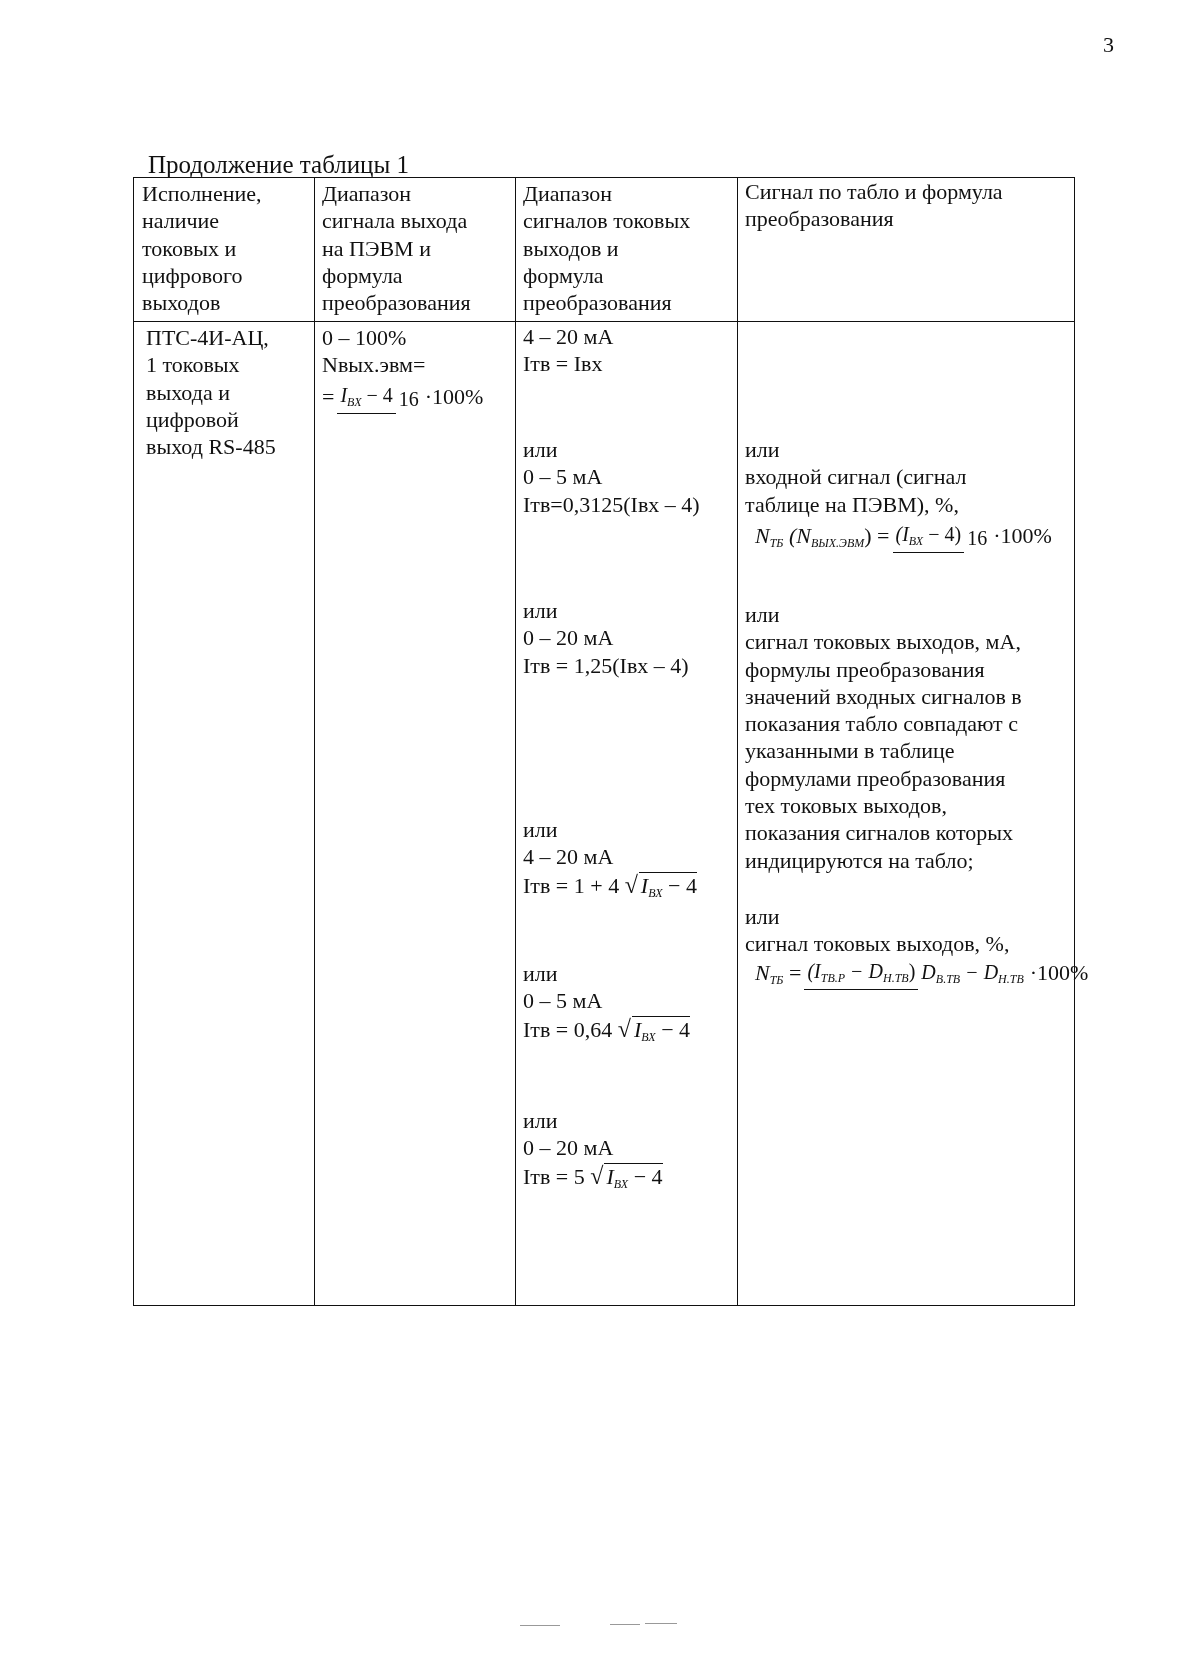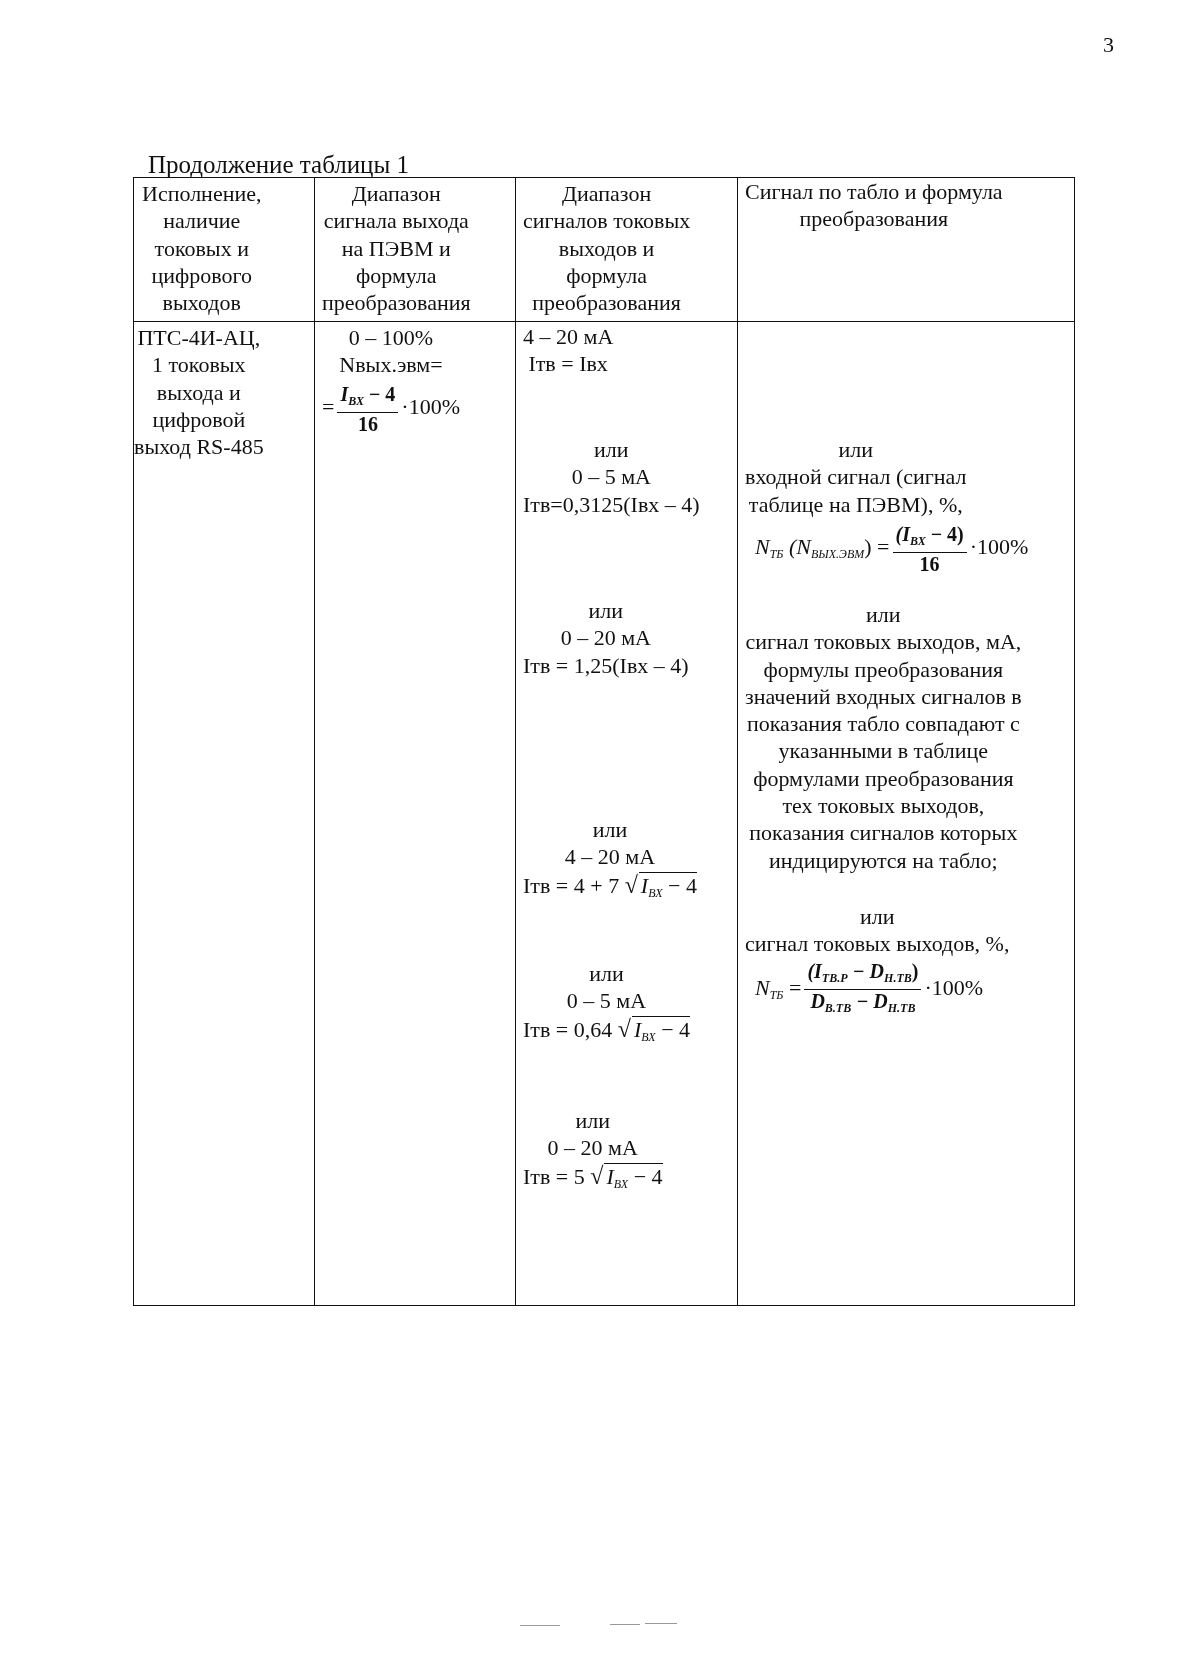--- a/index.html
+++ b/index.html
@@ -1,27 +1,27 @@
 <!DOCTYPE html>
 <html><head>
 <meta charset="utf-8">
 <style>
   html, body { margin:0; padding:0; background:#ffffff; }
   body { width:1194px; height:1667px; position:relative; overflow:hidden;
          font-family:"Liberation Serif","DejaVu Serif",serif; color:#111; font-size:22px; }
   .pagenum { position:absolute; left:1103px; top:32px; font-size:22px; }
   .caption { position:absolute; left:148px; top:152px; font-size:25px; line-height:26px; }
   .tbl { position:absolute; left:133px; top:177px; width:942px; height:1129px;
-         border:1.5px solid #111; box-sizing:border-box;text-align:center; }
+         border:1.5px solid #111; box-sizing:border-box; }
   .vline { position:absolute; top:0; bottom:0; width:0; border-left:1.5px solid #111; }
   .hline { position:absolute; left:0; right:0; height:0; border-top:1.5px solid #111; top:143px; }
   .cell { position:absolute; line-height:27.3px; white-space:nowrap; }
   .ln { display:block; height:27.3px; }
   .math { font-style:italic; }
-  .frac { display:inline-flex; flex-direction:column; align-items:center; vertical-align:middle; margin:0 3px; line-height:22px;font-weight:bold; }
+  .frac { display:inline-flex; flex-direction:row; align-items:center; vertical-align:middle; margin:0 3px; line-height:22px; }
   .frac .num { border-bottom:1.3px solid #111; padding:0 3px; font-size:20px; }
   .frac .den { font-size:20px; padding:0 3px; }
   sub { font-size:12px; font-style:italic; vertical-align:-4px; }
   .sqrt { border-top:1.3px solid #111; padding-left:2px; margin-left:1px; }
   .rad { font-size:24px; }
   .block { position:absolute; }
   .fblock { position:absolute; white-space:nowrap; }
   .scan { position:absolute; height:1px; background:#999; }
 </style>
 </head>
@@ -55,21 +55,21 @@
     <span class="ln">сигналов токовых</span>
     <span class="ln">выходов и</span>
     <span class="ln">формула</span>
     <span class="ln">преобразования</span>
   </div>
   <div class="cell" style="left:611px; top:0">
     <span class="ln">Сигнал по табло и формула</span>
     <span class="ln">преобразования</span>
   </div>
 
-  <div class="cell" style="left:0; top:146px">
+  <div class="cell" style="left:12px; top:146px">
     <span class="ln">ПТС-4И-АЦ,</span>
     <span class="ln">1 токовых</span>
     <span class="ln">выхода и</span>
     <span class="ln">цифровой</span>
     <span class="ln">выход RS-485</span>
   </div>
 
   <div class="cell" style="left:188px; top:146px">
     <span class="ln">0 – 100%</span>
     <span class="ln">Nвых.эвм=</span>
@@ -91,21 +91,21 @@
     <span class="ln">Iтв=0,3125(Iвх – 4)</span>
   </div>
   <div class="block" style="left:389px; top:420px">
     <span class="ln">или</span>
     <span class="ln">0 – 20 мА</span>
     <span class="ln">Iтв = 1,25(Iвх – 4)</span>
   </div>
   <div class="block" style="left:389px; top:639px">
     <span class="ln">или</span>
     <span class="ln">4 – 20 мА</span>
-    <span class="ln"><span>Iтв = 4 + 7</span> <span class="rad">√</span><span class="sqrt"><span class="math">I</span><sub>ВХ</sub><span> − 4</span></span></span>
+    <span class="ln"><span>Iтв = 1 + 4</span> <span class="rad">√</span><span class="sqrt"><span class="math">I</span><sub>ВХ</sub><span> − 4</span></span></span>
   </div>
   <div class="block" style="left:389px; top:783px">
     <span class="ln">или</span>
     <span class="ln">0 – 5 мА</span>
     <span class="ln"><span>Iтв = 0,64</span> <span class="rad">√</span><span class="sqrt"><span class="math">I</span><sub>ВХ</sub><span> − 4</span></span></span>
   </div>
   <div class="block" style="left:389px; top:930px">
     <span class="ln">или</span>
     <span class="ln">0 – 20 мА</span>
     <span class="ln"><span>Iтв = 5</span> <span class="rad">√</span><span class="sqrt"><span class="math">I</span><sub>ВХ</sub><span> − 4</span></span></span>

